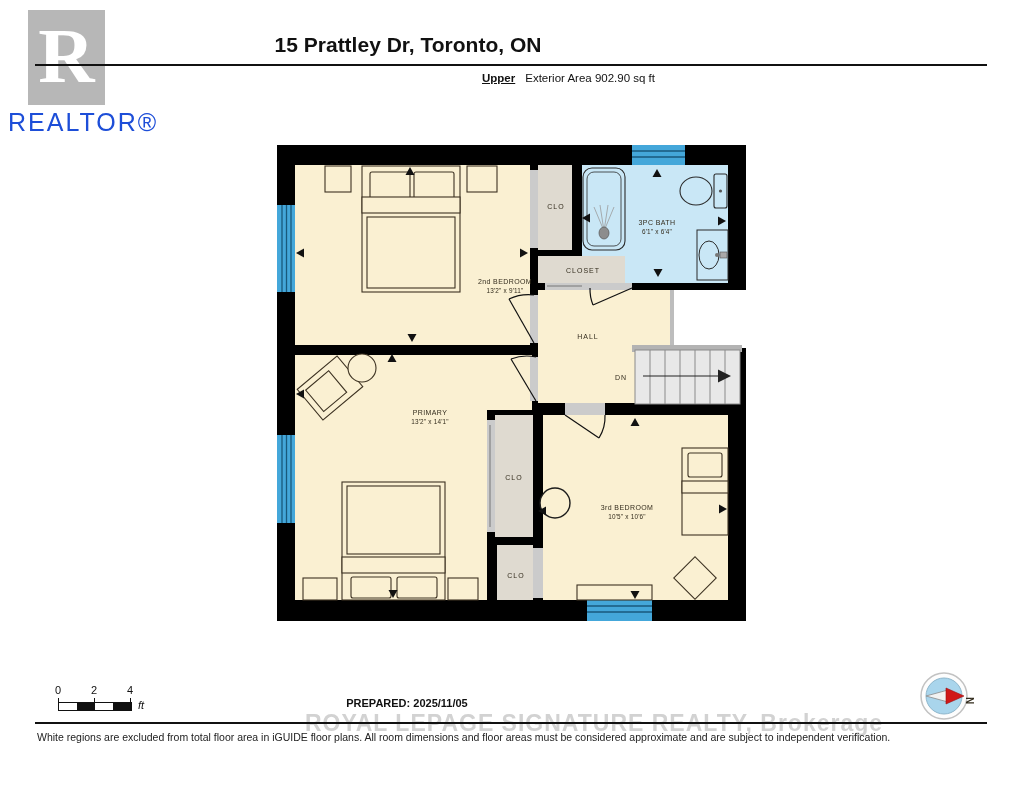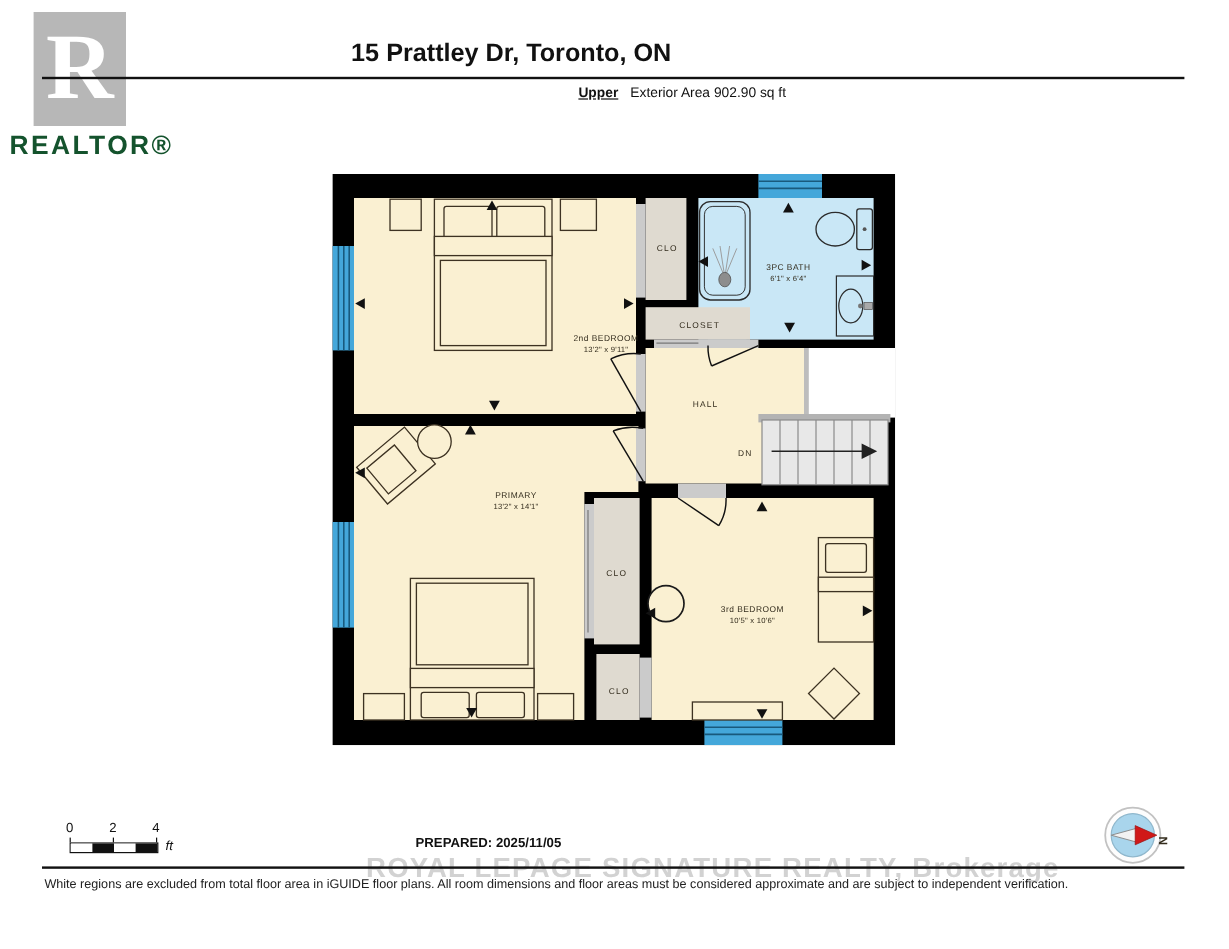--- a/index.html
+++ b/index.html
@@ -4,22 +4,22 @@
 <style>
   html,body{margin:0;padding:0;}
   body{width:1024px;height:791px;background:#fff;position:relative;overflow:hidden;
        font-family:"Liberation Sans",sans-serif;color:#111;}
   .abs{position:absolute;}
   
   #logo-box{left:28px;top:10px;width:77px;height:95px;background:#b7b7b7;
             display:flex;align-items:center;justify-content:center;}
   #logo-letter{font-family:"Liberation Serif",serif;font-weight:bold;font-size:78px;
                color:#fff;line-height:1;transform:translateY(-2px);}
-  #logo-word{left:8px;top:108px;font-size:22px;letter-spacing:2px;color:#14532d;font-weight:bold;}
-  #page-title{left:0;top:33px;width:816px;text-align:center;font-size:21px;font-weight:bold;margin-left:18px;}
+  #logo-word{left:8px;top:108px;font-size:25px;letter-spacing:2px;color:#1d4ed8;}
+  #page-title{left:0;top:33px;width:816px;text-align:center;font-size:21px;font-weight:bold;}
   #title-rule{left:35px;top:64px;width:952px;height:2px;background:#111;}
   #subtitle{left:482px;top:72px;font-size:11.5px;white-space:nowrap;}
   #subtitle .floor{font-weight:bold;margin-right:10px;text-decoration:underline;}
   
   #scale-area{left:52px;top:684px;width:110px;height:30px;font-size:11px;}
   .tick-label{position:absolute;top:0;width:12px;text-align:center;}
   .tick{position:absolute;top:14px;width:1px;height:4px;background:#111;}
   #scale-bar{position:absolute;left:6px;top:18px;width:72px;height:7px;border:1px solid #111;
              display:flex;}
   #scale-bar div{width:18px;height:7px;}

